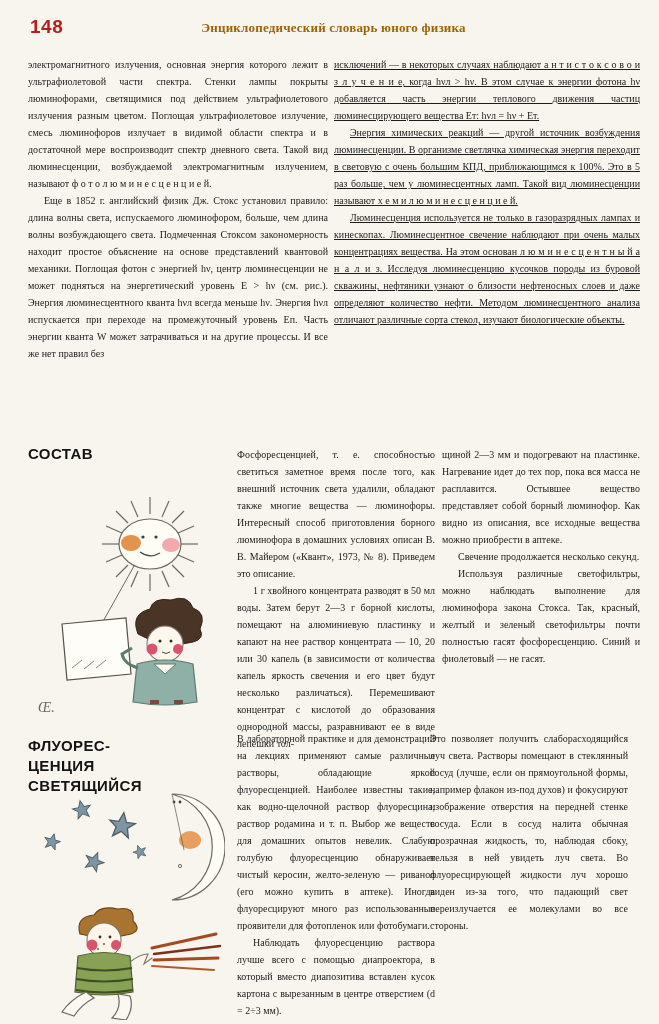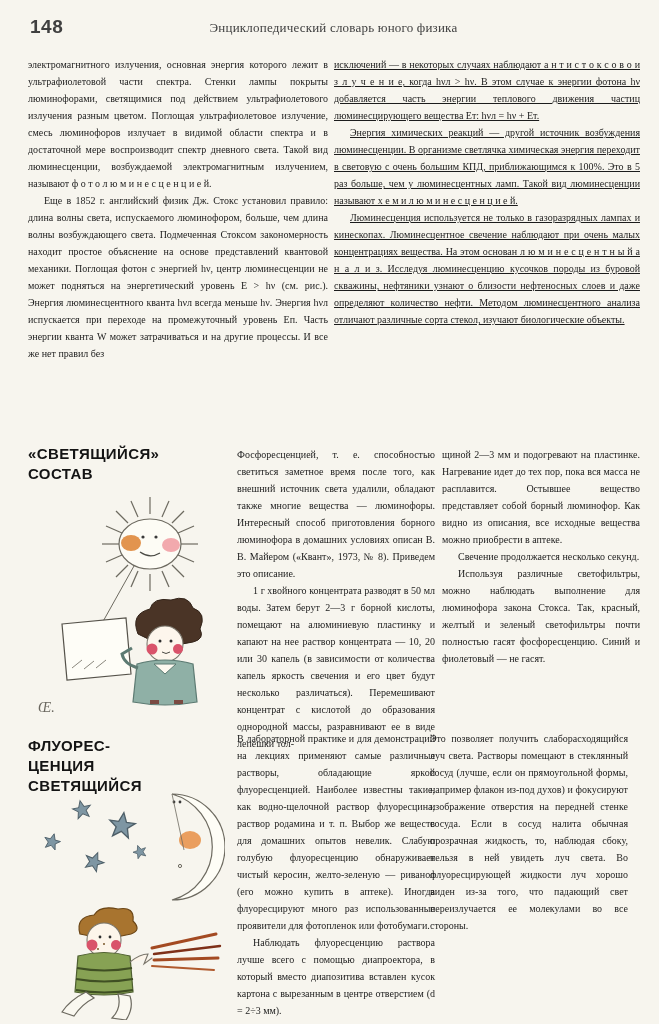--- a/index.html
+++ b/index.html
@@ -10,25 +10,25 @@
   }
   .page{
     position:relative;width:659px;height:1024px;
     background:#f7f5ee;color:#1c1c1c;overflow:hidden;
   }
   
   .header{position:absolute;top:16px;left:30px;right:22px;height:24px;}
   .page-num{
     position:absolute;left:0;top:0;
     font-family:"Liberation Sans", sans-serif;
-    font-weight:bold;font-size:19px;letter-spacing:.5px;color:#404040;
+    font-weight:bold;font-size:19px;letter-spacing:.5px;color:#b91c1c;
   }
   .running-title{
     position:absolute;left:110px;right:110px;top:4px;text-align:center;
-    font-size:13px;font-weight:normal;color:#404040;letter-spacing:.2px;
+    font-size:13px;font-weight:bold;color:#a16207;letter-spacing:.2px;
   }
   
   .textcol{position:absolute;font-size:10px;line-height:17px;text-align:justify;}
   .para{margin:0;}
   .para.indent{text-indent:1.6em;}
   .col-top-left{left:28px;top:56px;width:300px;}
   .col-top-right{left:334px;top:56px;width:306px;text-decoration:underline;}
   
   .section-heading{
     position:absolute;left:28px;width:190px;
@@ -64,21 +64,20 @@
       <p class="para">электромагнитного излучения, основная энергия которого лежит в ультрафиолетовой части спектра. Стенки лампы покрыты люминофорами, светящимися под действием ультрафиолетового излучения разным цветом. Поглощая ультрафиолетовое излучение, смесь люминофоров излучает в видимой области спектра и в достаточной мере воспроизводит спектр дневного света. Такой вид люминесценции, возбуждаемой электромагнитным излучением, называют ф о т о л ю м и н е с ц е н ц и е й.</p>
       <p class="para indent">Еще в 1852 г. английский физик Дж. Стокс установил правило: длина волны света, испускаемого люминофором, больше, чем длина волны возбуждающего света. Подмеченная Стоксом закономерность находит простое объяснение на основе представлений квантовой механики. Поглощая фотон с энергией hν, центр люминесценции не может подняться на энергетический уровень E &gt; hν (см. рис.). Энергия люминесцентного кванта hνл всегда меньше hν. Энергия hνл испускается при переходе на промежуточный уровень Eп. Часть энергии кванта W может затрачиваться и на другие процессы. И все же нет правил без</p>
     </div>
   <div class="textcol col-top-right">
       <p class="para">исключений — в некоторых случаях наблюдают а н т и с т о к с о в о  и з л у ч е н и е, когда hνл &gt; hν. В этом случае к энергии фотона hν добавляется часть энергии теплового движения частиц люминесцирующего вещества Eт: hνл = hν + Eт.</p>
       <p class="para indent">Энергия химических реакций — другой источник возбуждения люминесценции. В организме светлячка химическая энергия переходит в световую с очень большим КПД, приближающимся к 100%. Это в 5 раз больше, чем у люминесцентных ламп. Такой вид люминесценции называют х е м и л ю м и н е с ц е н ц и е й.</p>
       <p class="para indent">Люминесценция используется не только в газоразрядных лампах и кинескопах. Люминесцентное свечение наблюдают при очень малых концентрациях вещества. На этом основан л ю м и н е с ц е н т н ы й  а н а л и з. Исследуя люминесценцию кусочков породы из буровой скважины, нефтяники узнают о близости нефтеносных слоев и даже определяют количество нефти. Методом люминесцентного анализа отличают различные сорта стекол, изучают биологические объекты.</p>
     </div>
 
   <div class="section-heading heading-glowing">
-    <div>«СВЕТЯЩИЙСЯ»</div>
     <div>СОСТАВ</div>
   </div>
   <div class="textcol col-mid-s2">
       <p class="para">Фосфоресценцией, т. е. способностью светиться заметное время после того, как внешний источник света удалили, обладают также многие вещества — люминофоры. Интересный способ приготовления борного люминофора в домашних условиях описан В. В. Майером («Квант», 1973, № 8). Приведем это описание.</p>
       <p class="para indent">1 г хвойного концентрата разводят в 50 мл воды. Затем берут 2—3 г борной кислоты, помещают на алюминиевую пластинку и капают на нее раствор концентрата — 10, 20 или 30 капель (в зависимости от количества капель яркость свечения и его цвет будут несколько различаться). Перемешивают концентрат с кислотой до образования однородной массы, разравнивают ее в виде лепешки тол-</p>
     </div>
   <div class="textcol col-right-s2">
       <p class="para">щиной 2—3 мм и подогревают на пластинке. Нагревание идет до тех пор, пока вся масса не расплавится. Остывшее вещество представляет собой борный люминофор. Как видно из описания, все исходные вещества можно приобрести в аптеке.</p>
       <p class="para indent">Свечение продолжается несколько секунд.</p>
       <p class="para indent">Используя различные светофильтры, можно наблюдать выполнение для люминофора закона Стокса. Так, красный, желтый и зеленый светофильтры почти полностью гасят фосфоресценцию. Синий и фиолетовый — не гасят.</p>

